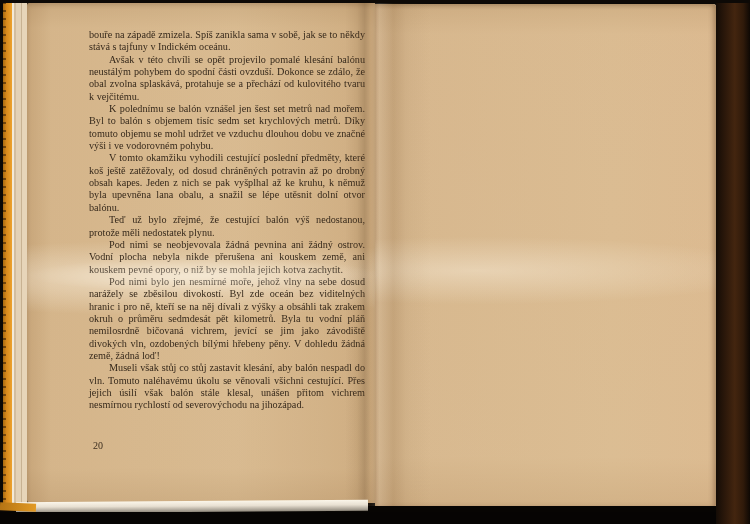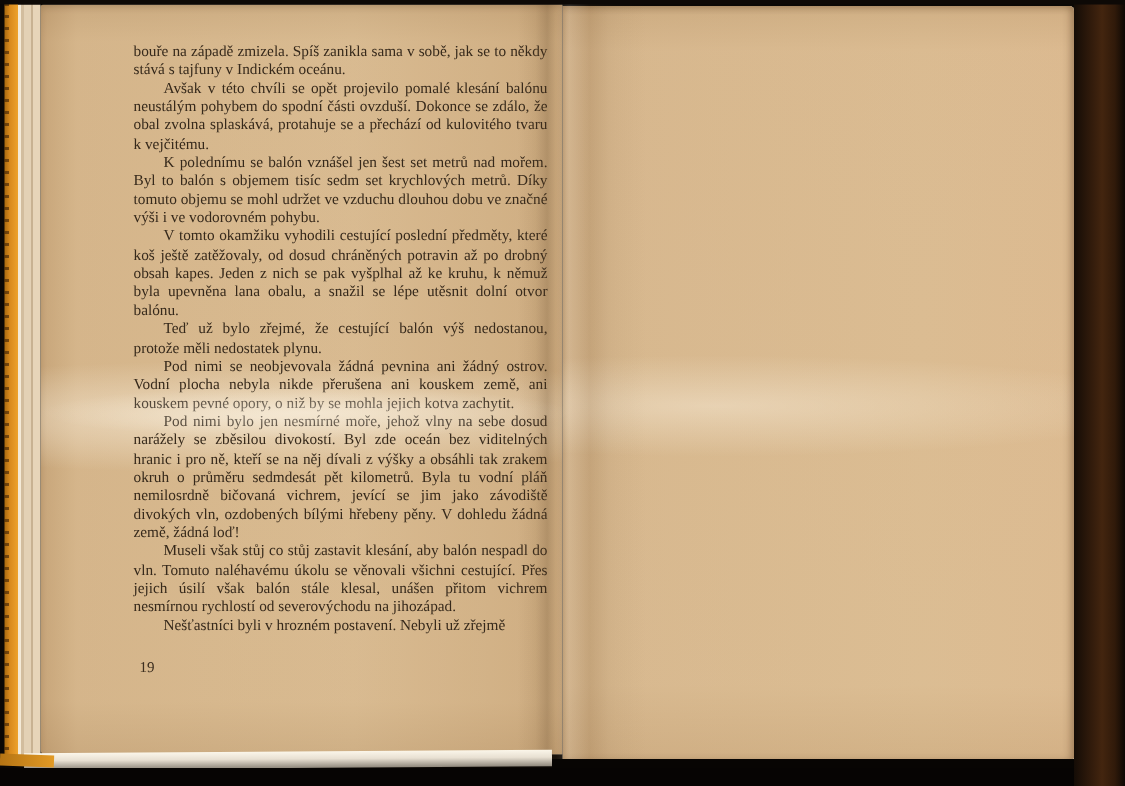--- a/index.html
+++ b/index.html
@@ -83,23 +83,22 @@
   <div class="page page-left">
     <div class="text-block text-left">
         <p class="para">bouře na západě zmizela. Spíš zanikla sama v sobě, jak se to někdy stává s tajfuny v Indickém oceánu.</p>
         <p class="para ind">Avšak v této chvíli se opět projevilo pomalé klesání balónu neustálým pohybem do spodní části ovzduší. Dokonce se zdálo, že obal zvolna splaskává, protahuje se a přechází od kulovitého tvaru k vejčitému.</p>
         <p class="para ind">K polednímu se balón vznášel jen šest set metrů nad mořem. Byl to balón s objemem tisíc sedm set krychlových metrů. Díky tomuto objemu se mohl udržet ve vzduchu dlouhou dobu ve značné výši i ve vodorovném pohybu.</p>
         <p class="para ind">V tomto okamžiku vyhodili cestující poslední předměty, které koš ještě zatěžovaly, od dosud chráněných potravin až po drobný obsah kapes. Jeden z nich se pak vyšplhal až ke kruhu, k němuž byla upevněna lana obalu, a snažil se lépe utěsnit dolní otvor balónu.</p>
         <p class="para ind">Teď už bylo zřejmé, že cestující balón výš nedostanou, protože měli nedostatek plynu.</p>
         <p class="para ind">Pod nimi se neobjevovala žádná pevnina ani žádný ostrov. Vodní plocha nebyla nikde přerušena ani kouskem země, ani kouskem pevné opory, o niž by se mohla jejich kotva zachytit.</p>
         <p class="para ind">Pod nimi bylo jen nesmírné moře, jehož vlny na sebe dosud narážely se zběsilou divokostí. Byl zde oceán bez viditelných hranic i pro ně, kteří se na něj dívali z výšky a obsáhli tak zrakem okruh o průměru sedmdesát pět kilometrů. Byla tu vodní pláň nemilosrdně bičovaná vichrem, jevící se jim jako závodiště divokých vln, ozdobených bílými hřebeny pěny. V dohledu žádná země, žádná loď!</p>
         <p class="para ind">Museli však stůj co stůj zastavit klesání, aby balón nespadl do vln. Tomuto naléhavému úkolu se věnovali všichni cestující. Přes jejich úsilí však balón stále klesal, unášen přitom vichrem nesmírnou rychlostí od severovýchodu na jihozápad.</p>
-        <p class="para ind">Nešťastníci byli v hrozném postavení. Nebyli už zřejmě</p>
       </div>
-    <div class="pagenum pagenum-left">19</div>
+    <div class="pagenum pagenum-left">20</div>
   </div>
 
   <div class="page page-right">
     
     
     
   </div>
 
   <div class="gutter"></div>
   <div class="flash-band"></div>

